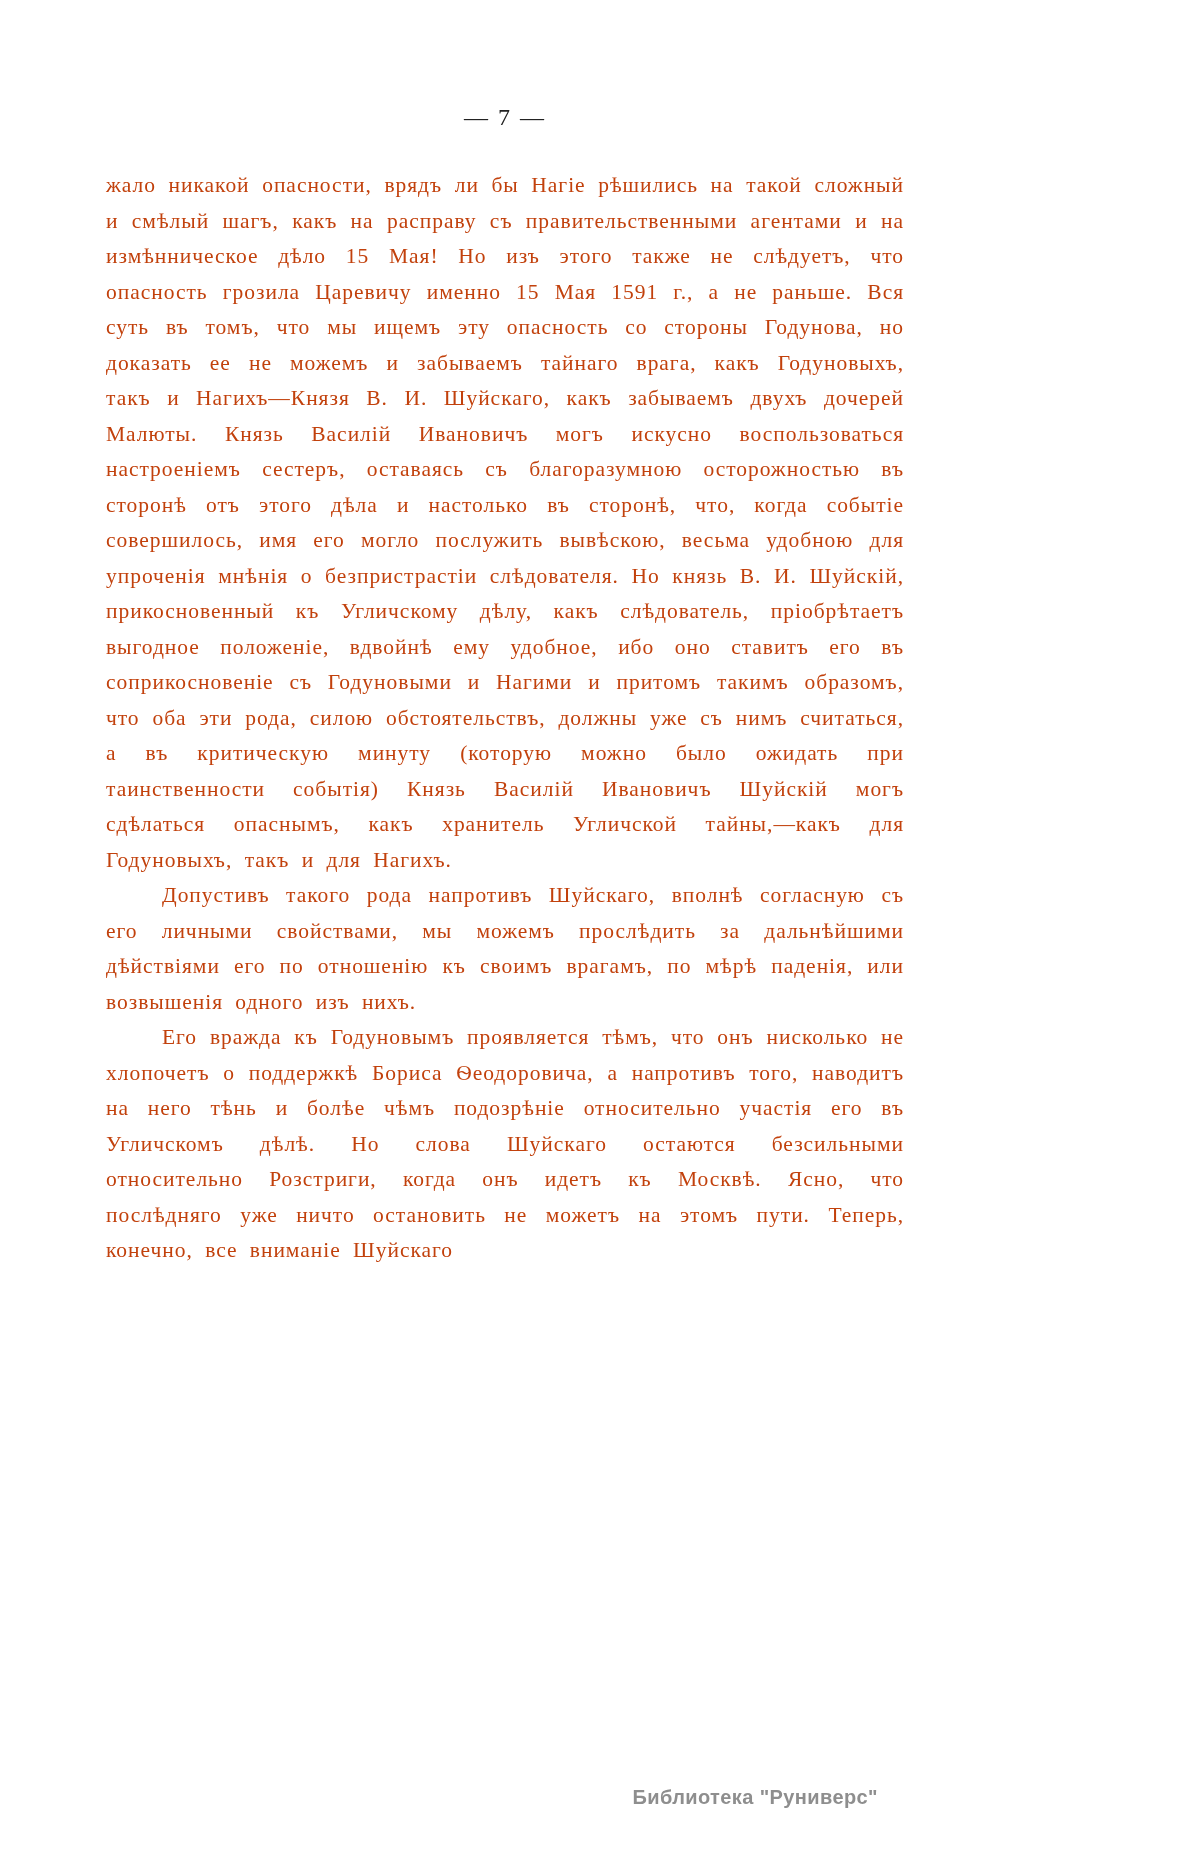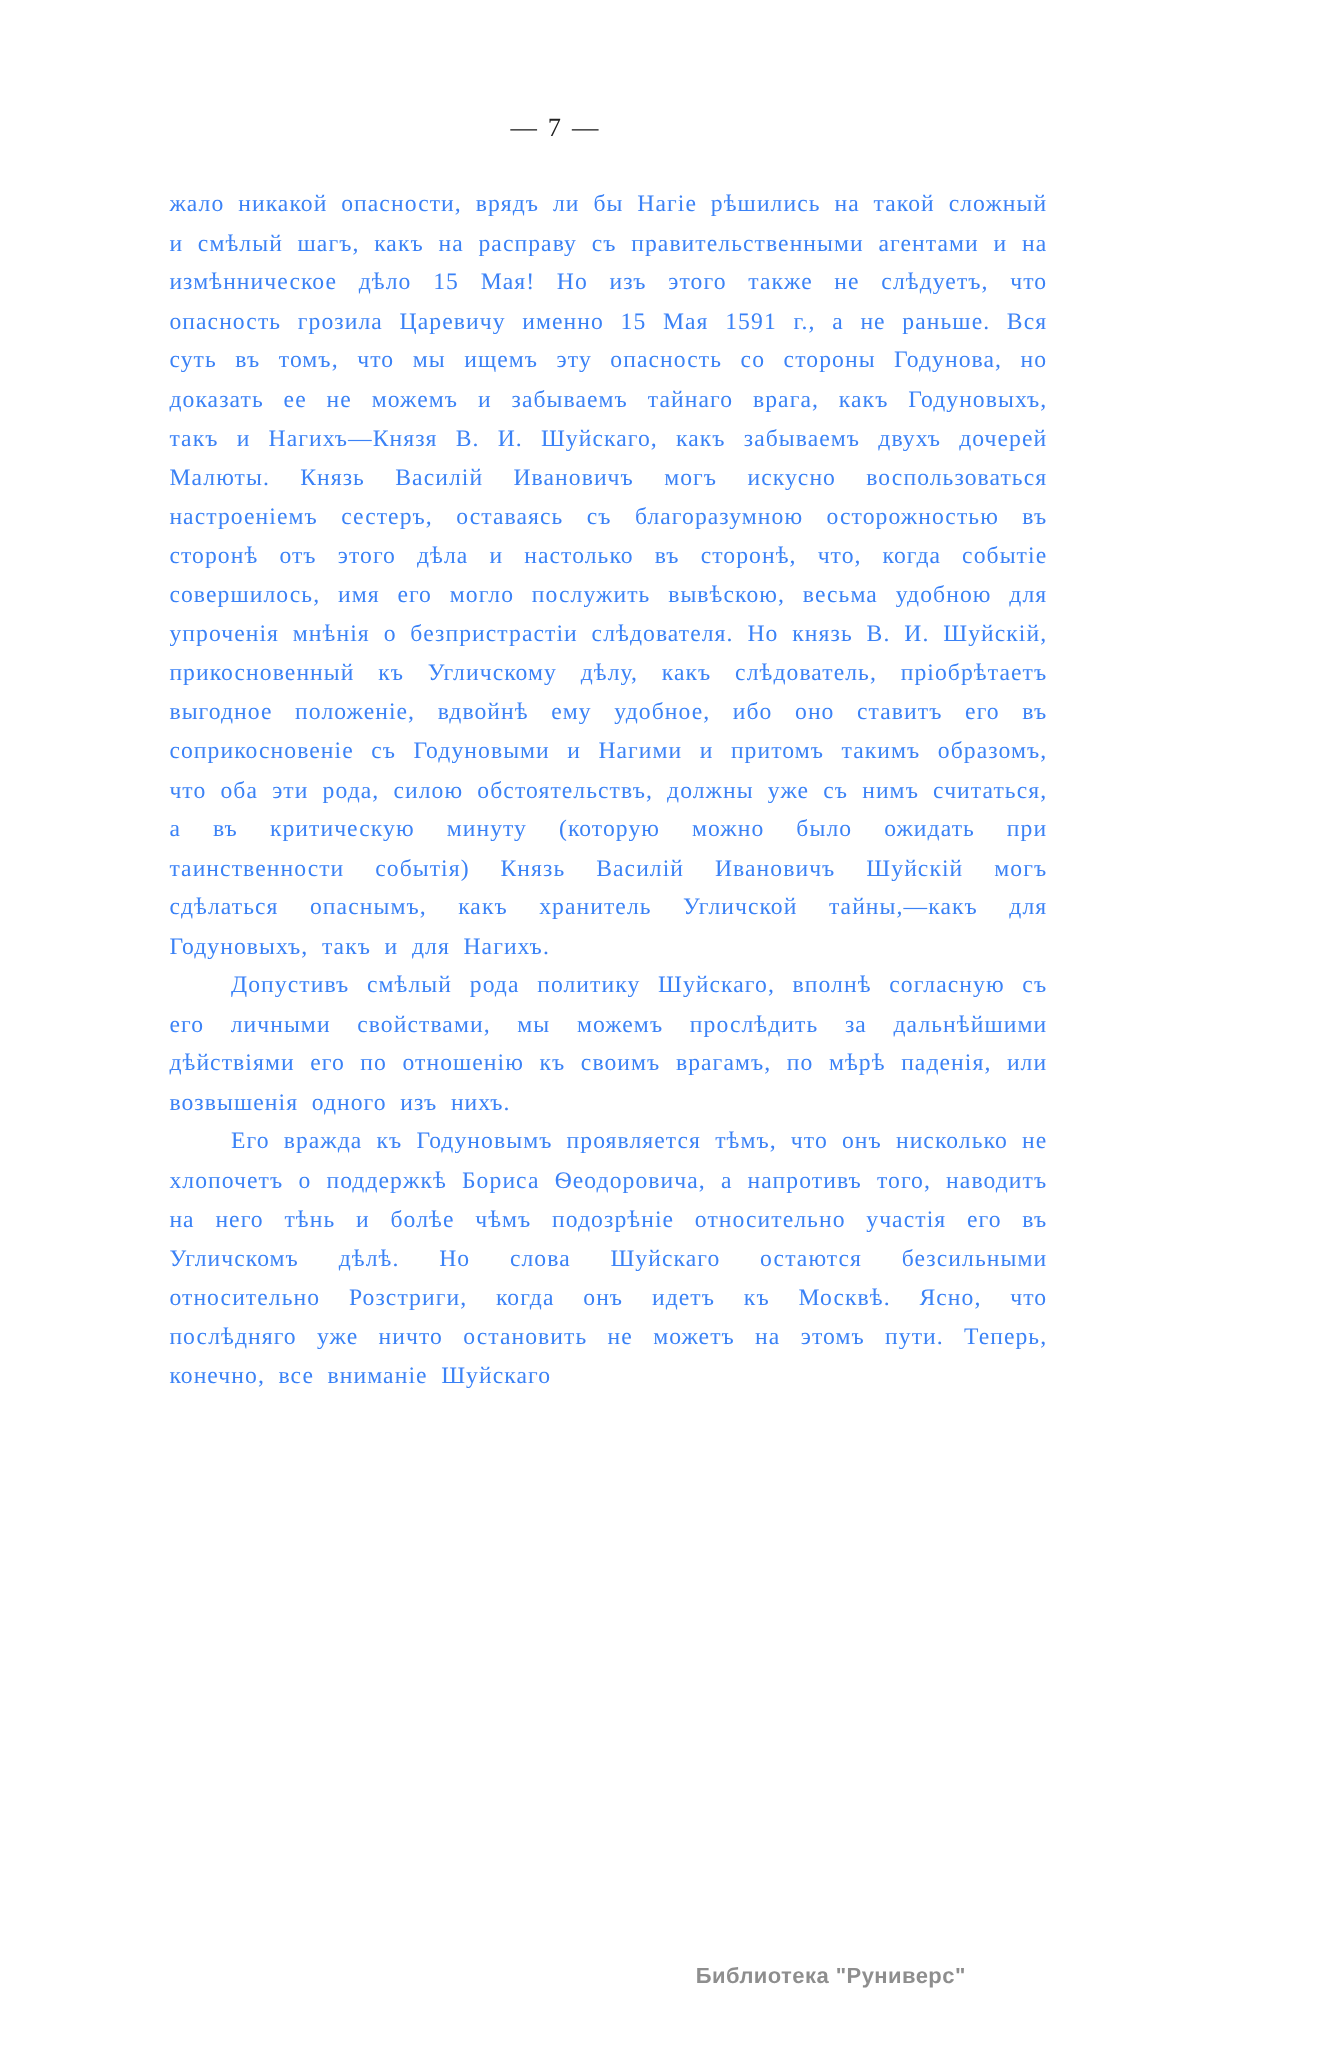--- a/index.html
+++ b/index.html
@@ -30,22 +30,21 @@
   .text-block {
     position: absolute;
     top: 168px;
     left: 106px;
     width: 798px;
     font-size: 21.5px;
     line-height: 35.5px;
     text-align: justify;
     letter-spacing: 0.045em;
     word-spacing: 0.28em;
-    color: #3b82f6;
-    margin-left: 48px;
+    color: #c2410c;
   }
   .text-block p {
     margin: 0;
     padding: 0;
     text-indent: 56px;
   }
   .text-block p.continuation {
     text-indent: 0;
   }
   .watermark {
@@ -63,19 +62,19 @@
 </style>
 </head>
 <body>
 
 <div class="sheet">
 
   <div class="page-number">— 7 —</div>
 
   <div class="text-block">
     <p class="continuation">жало никакой опасности, врядъ ли бы Нагіе рѣшились на такой сложный и смѣлый шагъ, какъ на расправу съ правительственными агентами и на измѣнническое дѣло 15 Мая! Но изъ этого также не слѣдуетъ, что опасность грозила Царевичу именно 15 Мая 1591 г., а не раньше. Вся суть въ томъ, что мы ищемъ эту опасность со стороны Годунова, но доказать ее не можемъ и забываемъ тайнаго врага, какъ Годуновыхъ, такъ и Нагихъ—Князя В. И. Шуйскаго, какъ забываемъ двухъ дочерей Малюты. Князь Василій Ивановичъ могъ искусно воспользоваться настроеніемъ сестеръ, оставаясь съ благоразумною осторожностью въ сторонѣ отъ этого дѣла и настолько въ сторонѣ, что, когда событіе совершилось, имя его могло послужить вывѣскою, весьма удобною для упроченія мнѣнія о безпристрастіи слѣдователя. Но князь В. И. Шуйскій, прикосновенный къ Угличскому дѣлу, какъ слѣдователь, пріобрѣтаетъ выгодное положеніе, вдвойнѣ ему удобное, ибо оно ставитъ его въ соприкосновеніе съ Годуновыми и Нагими и притомъ такимъ образомъ, что оба эти рода, силою обстоятельствъ, должны уже съ нимъ считаться, а въ критическую минуту (которую можно было ожидать при таинственности событія) Князь Василій Ивановичъ Шуйскій могъ сдѣлаться опаснымъ, какъ хранитель Угличской тайны,—какъ для Годуновыхъ, такъ и для Нагихъ.</p>
-    <p>Допустивъ смѣлый рода политику Шуйскаго, вполнѣ согласную съ его личными свойствами, мы можемъ прослѣдить за дальнѣйшими дѣйствіями его по отношенію къ своимъ врагамъ, по мѣрѣ паденія, или возвышенія одного изъ нихъ.</p>
+    <p>Допустивъ такого рода напротивъ Шуйскаго, вполнѣ согласную съ его личными свойствами, мы можемъ прослѣдить за дальнѣйшими дѣйствіями его по отношенію къ своимъ врагамъ, по мѣрѣ паденія, или возвышенія одного изъ нихъ.</p>
     <p>Его вражда къ Годуновымъ проявляется тѣмъ, что онъ нисколько не хлопочетъ о поддержкѣ Бориса Ѳеодоровича, а напротивъ того, наводитъ на него тѣнь и болѣе чѣмъ подозрѣніе относительно участія его въ Угличскомъ дѣлѣ. Но слова Шуйскаго остаются безсильными относительно Розстриги, когда онъ идетъ къ Москвѣ. Ясно, что послѣдняго уже ничто остановить не можетъ на этомъ пути. Теперь, конечно, все вниманіе Шуйскаго</p>
   </div>
 
   <div class="watermark">Библиотека "Руниверс"</div>
 
 </div>
 
 </body></html>

